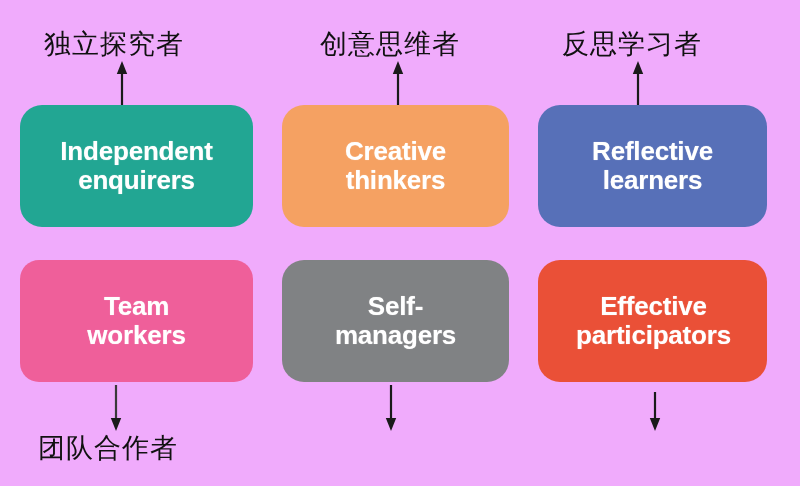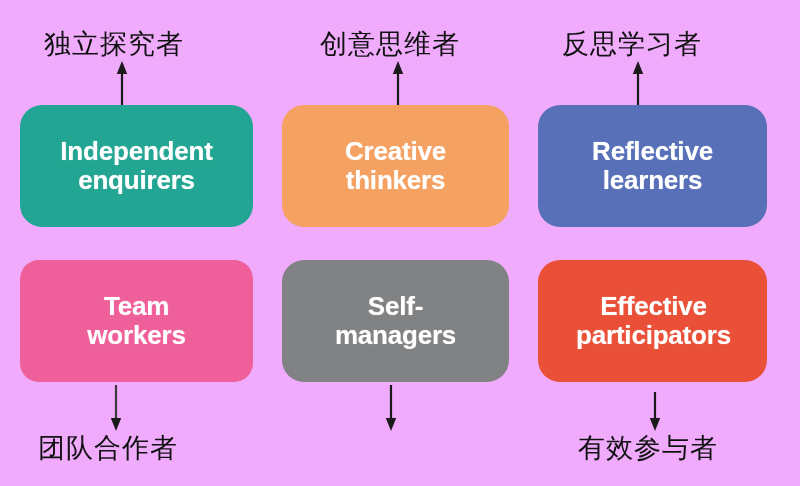--- a/index.html
+++ b/index.html
@@ -139,15 +139,14 @@
   <div class="arrow" style="left:647px; top:392px;">
     <svg width="16" height="39" viewBox="0 0 16 39">
       <line x1="8" y1="0" x2="8" y2="30" stroke="#1a1a1a" stroke-width="2.2"></line>
       <polygon points="8,39 13.2,26 2.8,26" fill="#1a1a1a"></polygon>
     </svg>
   </div>
 
   <div class="cn-caption" style="left:38px; top:430px;text-align:right;">团队合作者</div>
 
 
-  <div class="cn-caption" style="left:578px; top:430px;">有效参与者</div>
 
 </div>
 
 </body></html>

